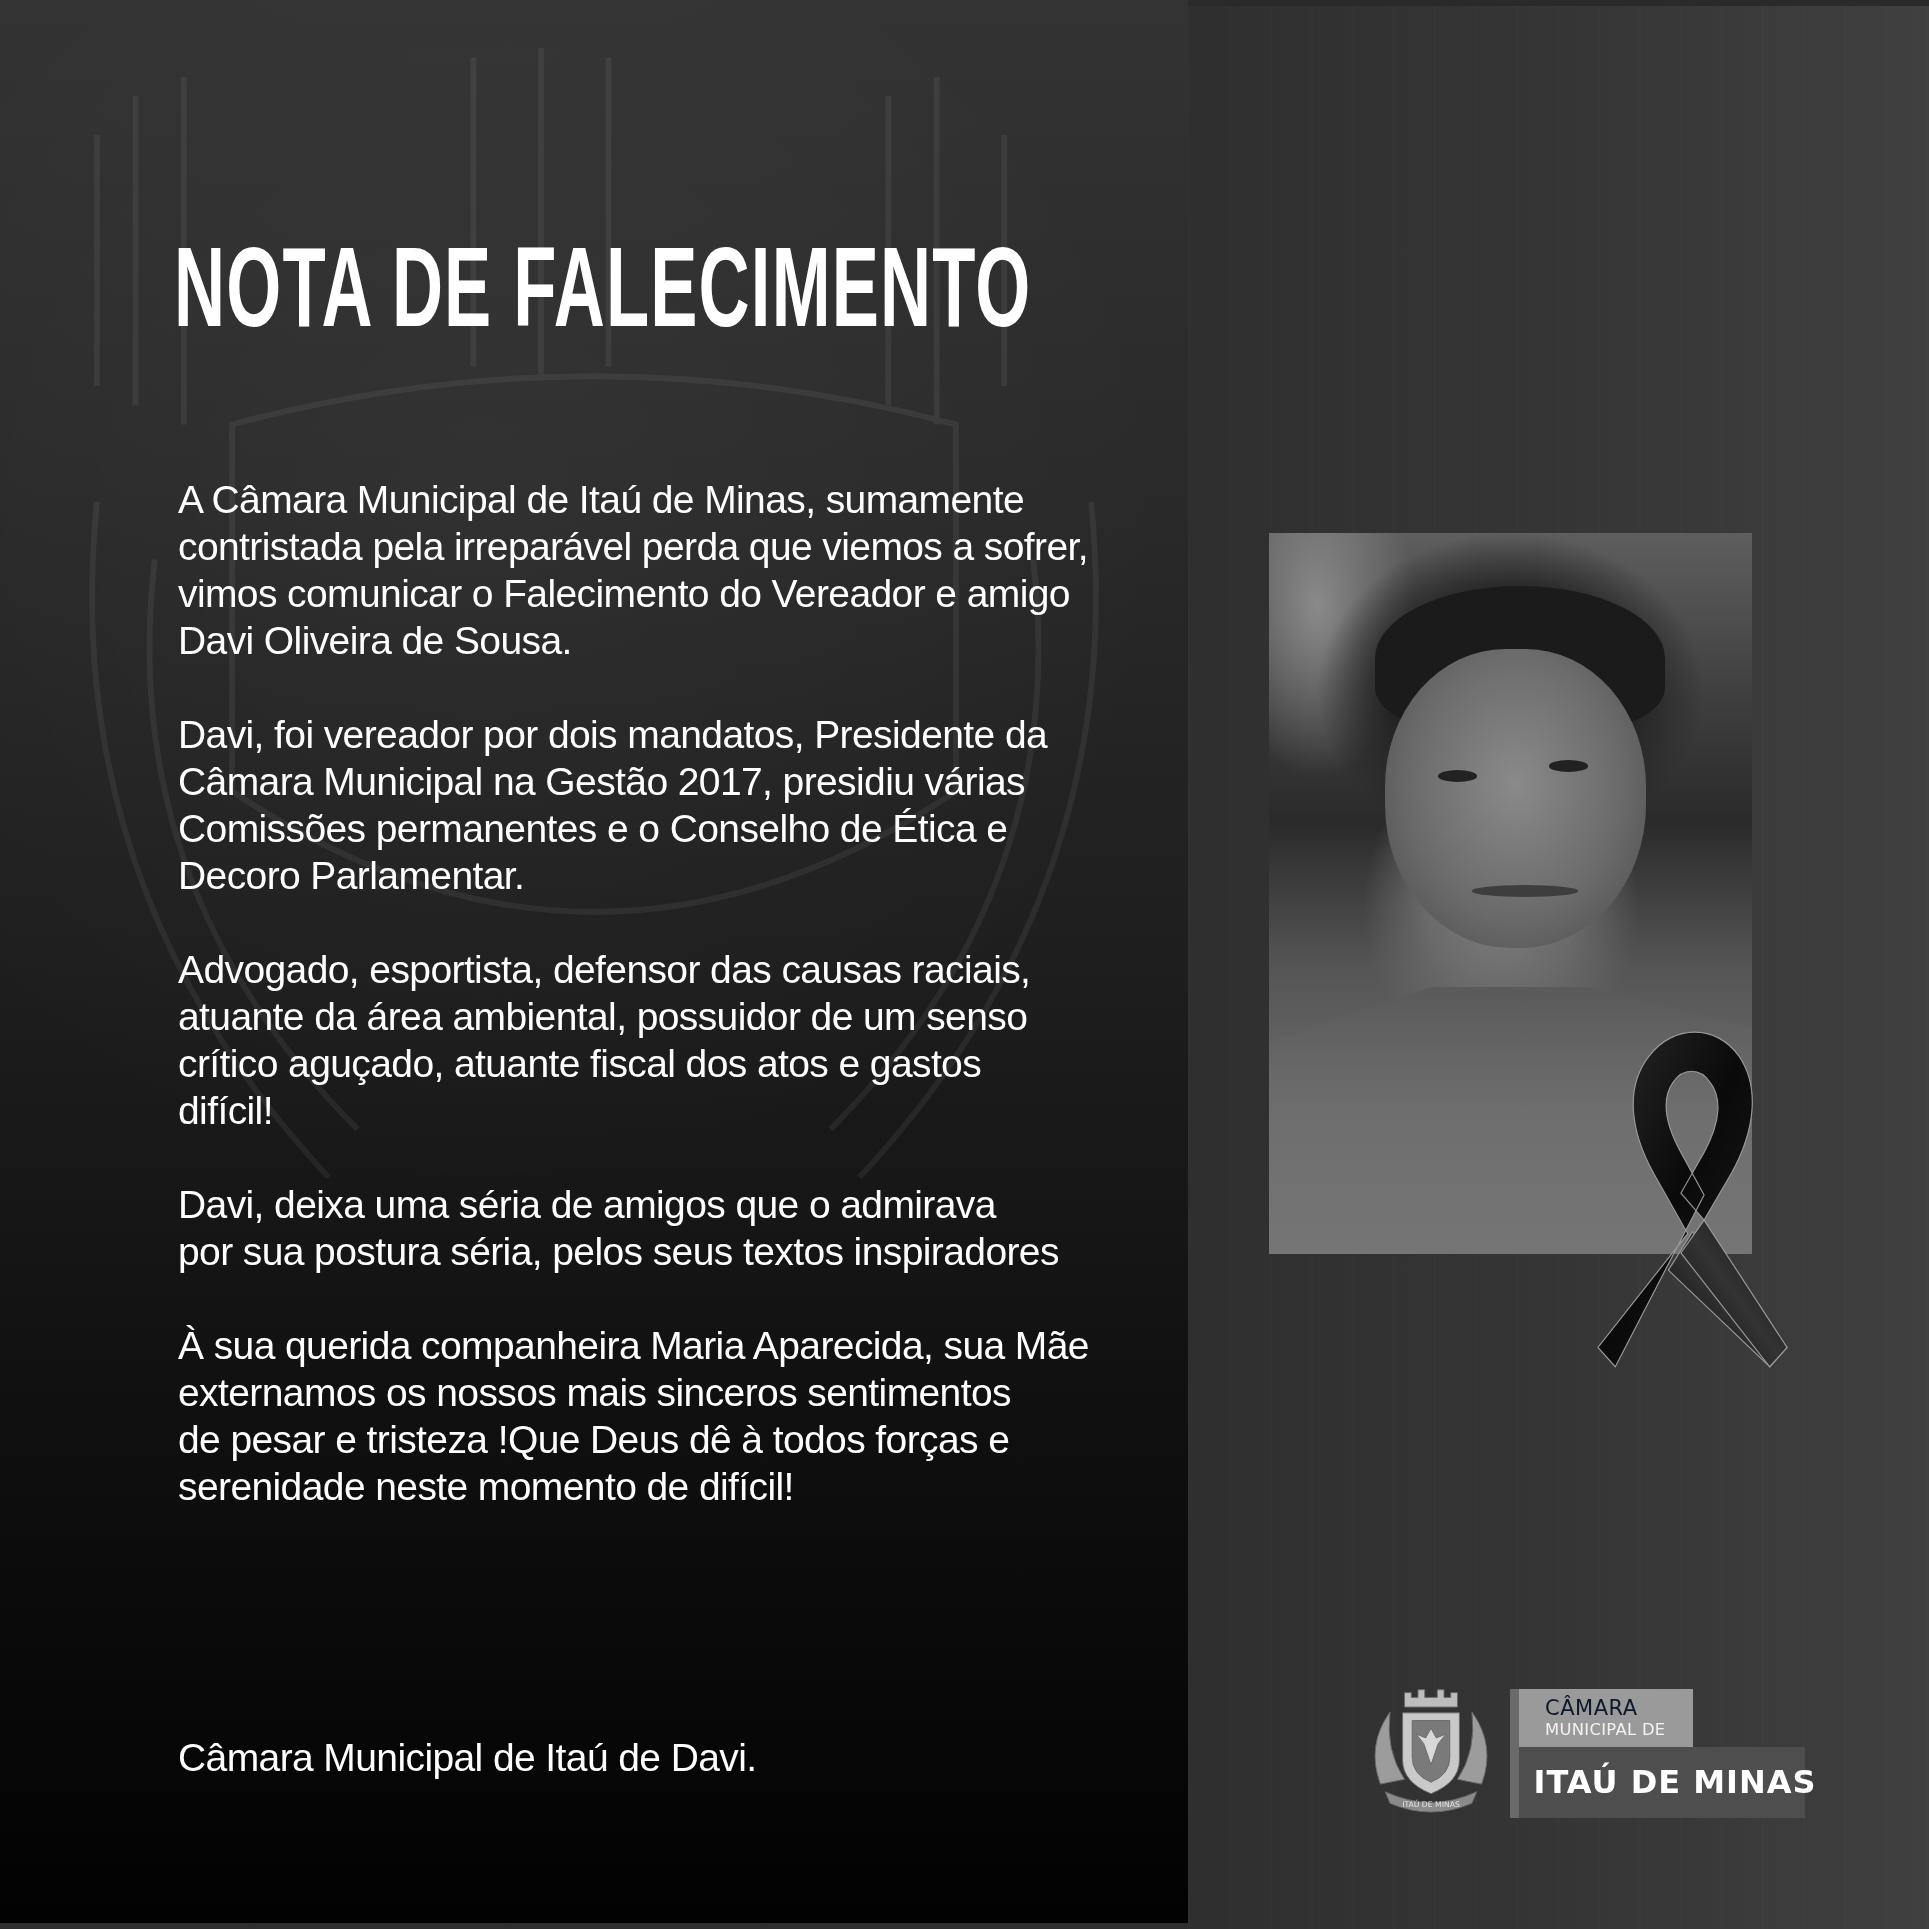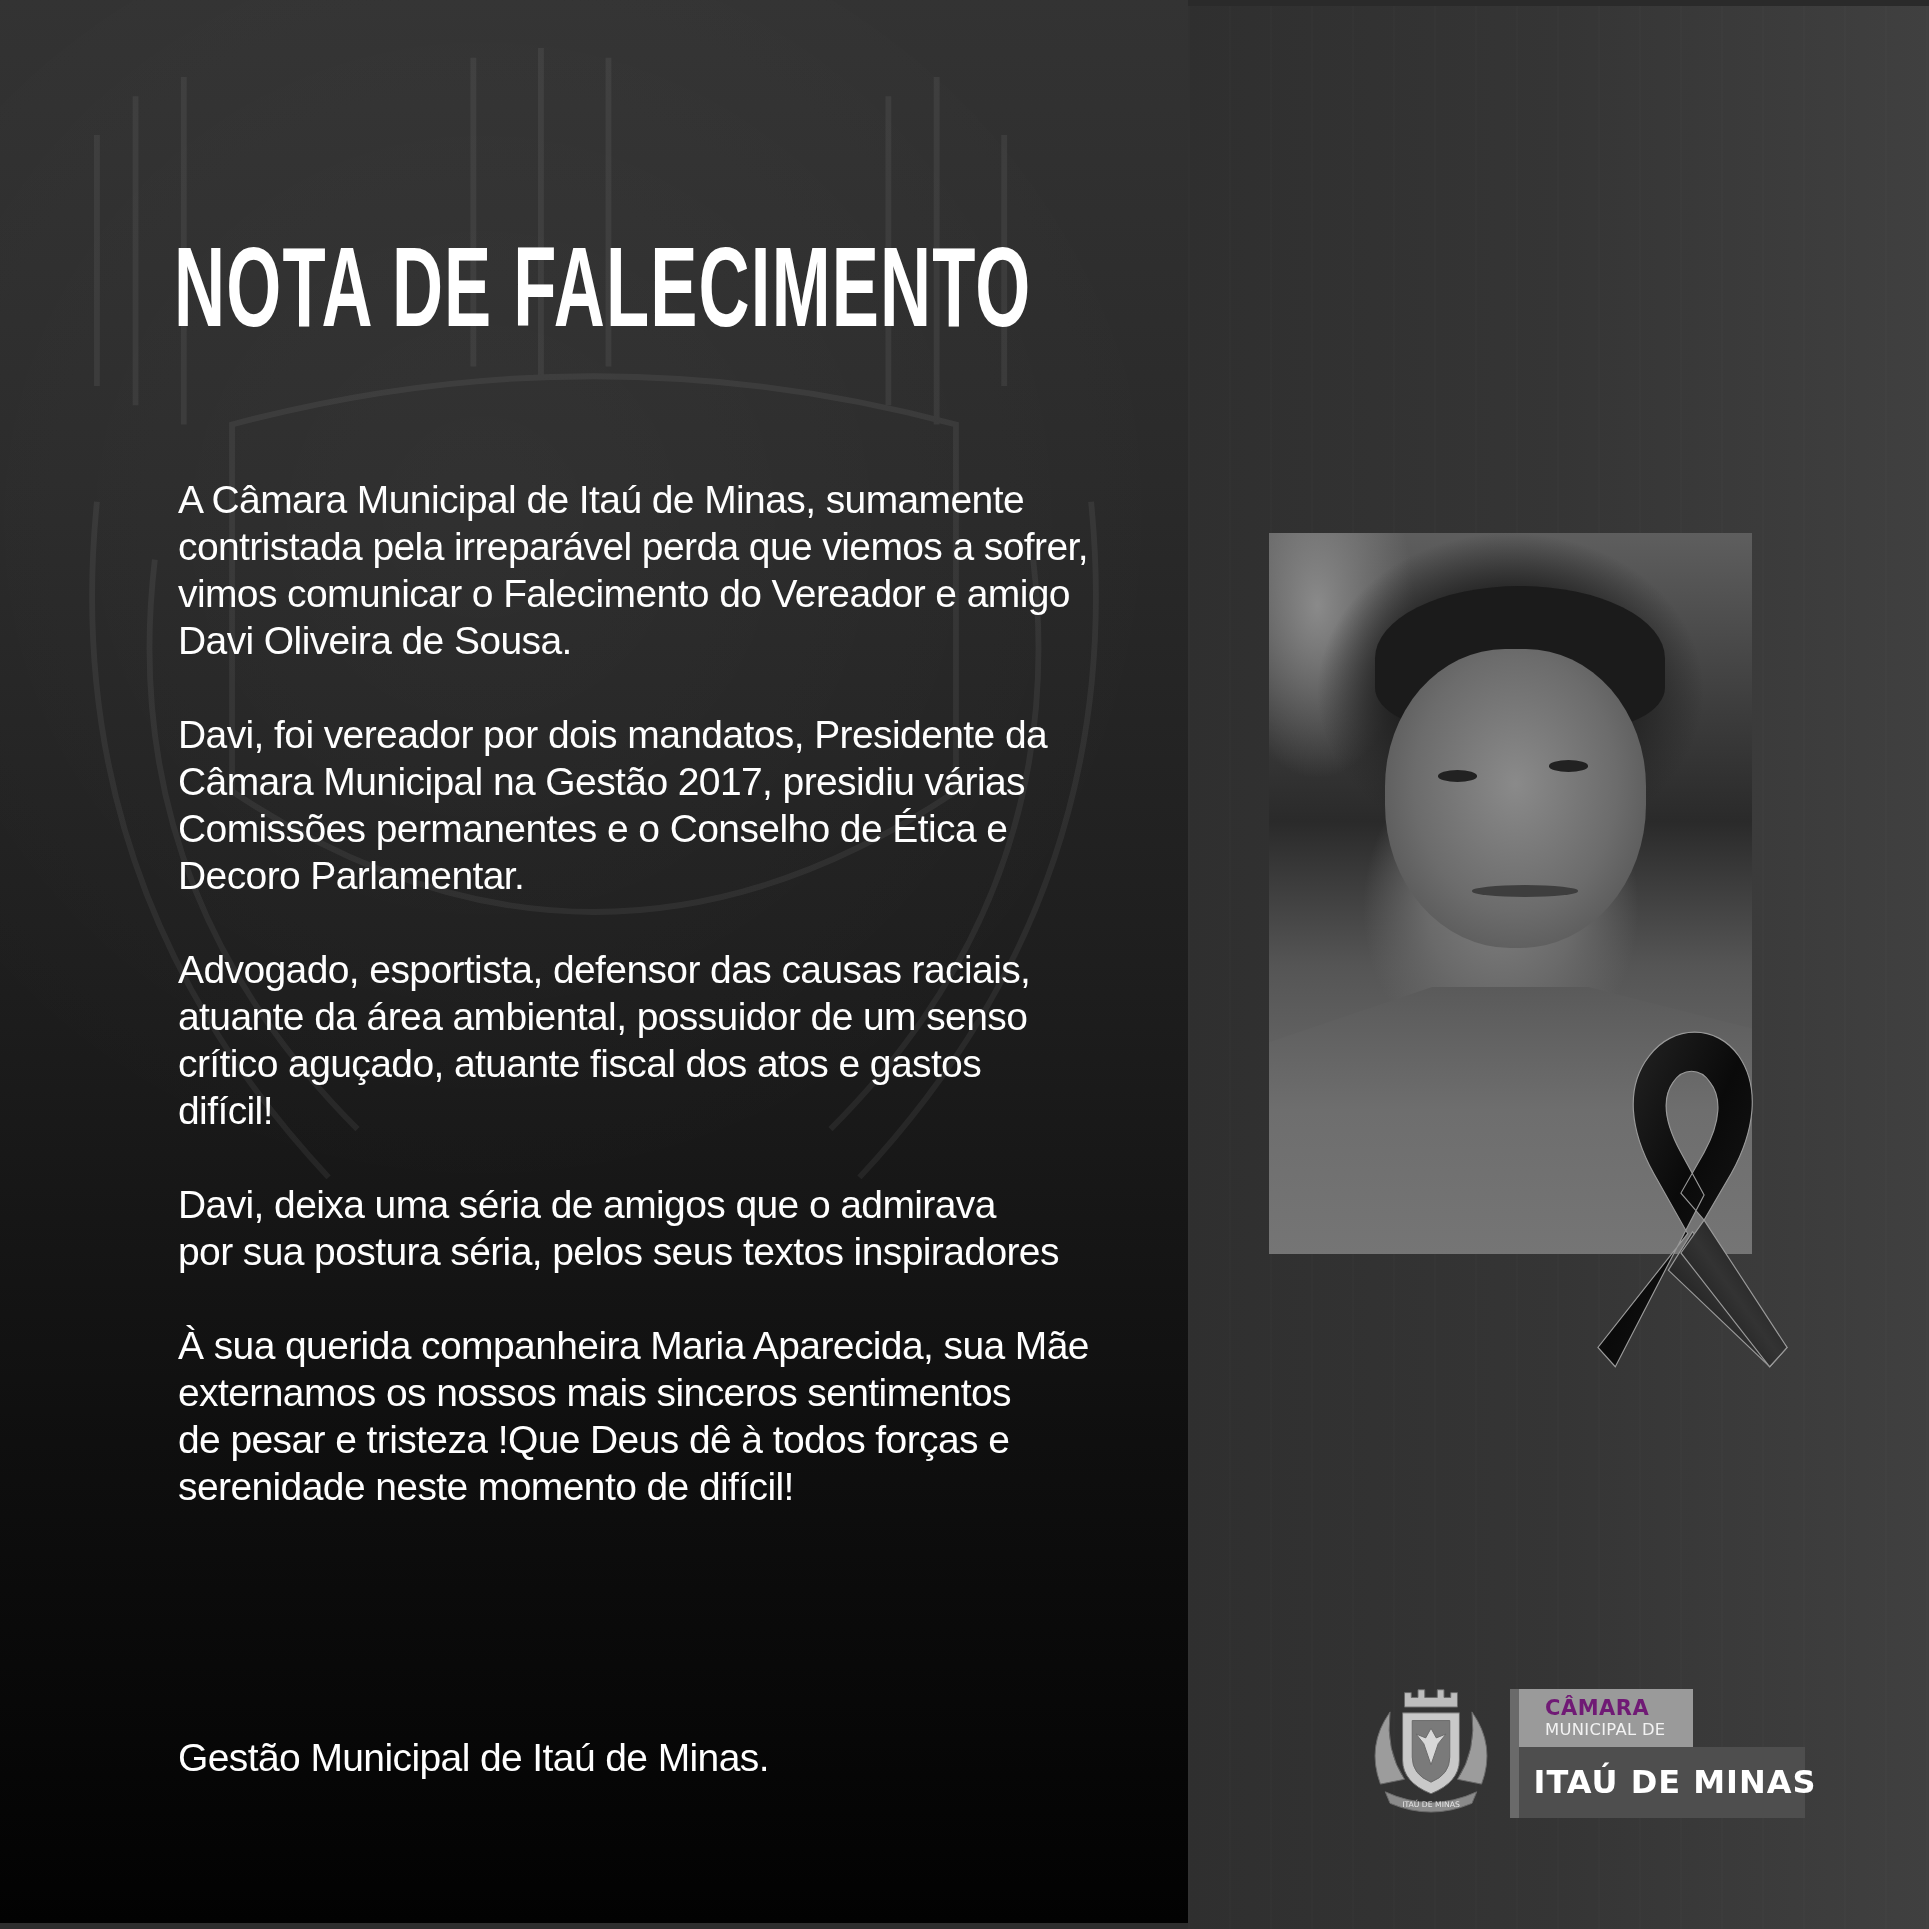--- a/index.html
+++ b/index.html
@@ -166,23 +166,23 @@
       position: absolute;
       left: 144px; top: 69px;
       width: 295px; height: 71px;
       background: #4e4e4e;
       border-left: 9.7px solid #6a6a6a;
       box-sizing: border-box;
     }
     .logo-camara {
       position: absolute;
       left: 26px; top: 9.7px;
-      color: #701a75;
+      color: #0f172a;
       font-family: "DejaVu Sans", sans-serif;
-      font-weight: bold;
+      font-weight: normal;
       font-size: 21px;
       line-height: 1;
       letter-spacing: 0.5px;
     }
     .logo-municipal {
       position: absolute;
       left: 26px; top: 33px;
       color: #f2f2f2;
       font-family: "DejaVu Sans", sans-serif;
       font-size: 16.4px;
@@ -244,21 +244,21 @@
         <span class="line">por sua postura séria, pelos seus textos inspiradores</span>
       </p>
       <p class="paragraph">
         <span class="line">À sua querida companheira Maria Aparecida, sua Mãe</span>
         <span class="line">externamos os nossos mais sinceros sentimentos</span>
         <span class="line">de pesar e tristeza !Que Deus dê à todos forças e</span>
         <span class="line">serenidade neste momento de difícil!</span>
       </p>
     </div>
 
-    <div class="signature">Gestão Municipal de Itaú de Minas.</div>
+    <div class="signature">Câmara Municipal de Itaú de Davi.</div>
   </div>
 
   <div class="right-panel"></div>
 
   <div class="photo" aria-label="Davi Oliveira de Sousa">
     <div class="hair"></div>
     <div class="face"></div>
     <div class="eye left"></div>
     <div class="eye right"></div>
     <div class="mouth"></div>

